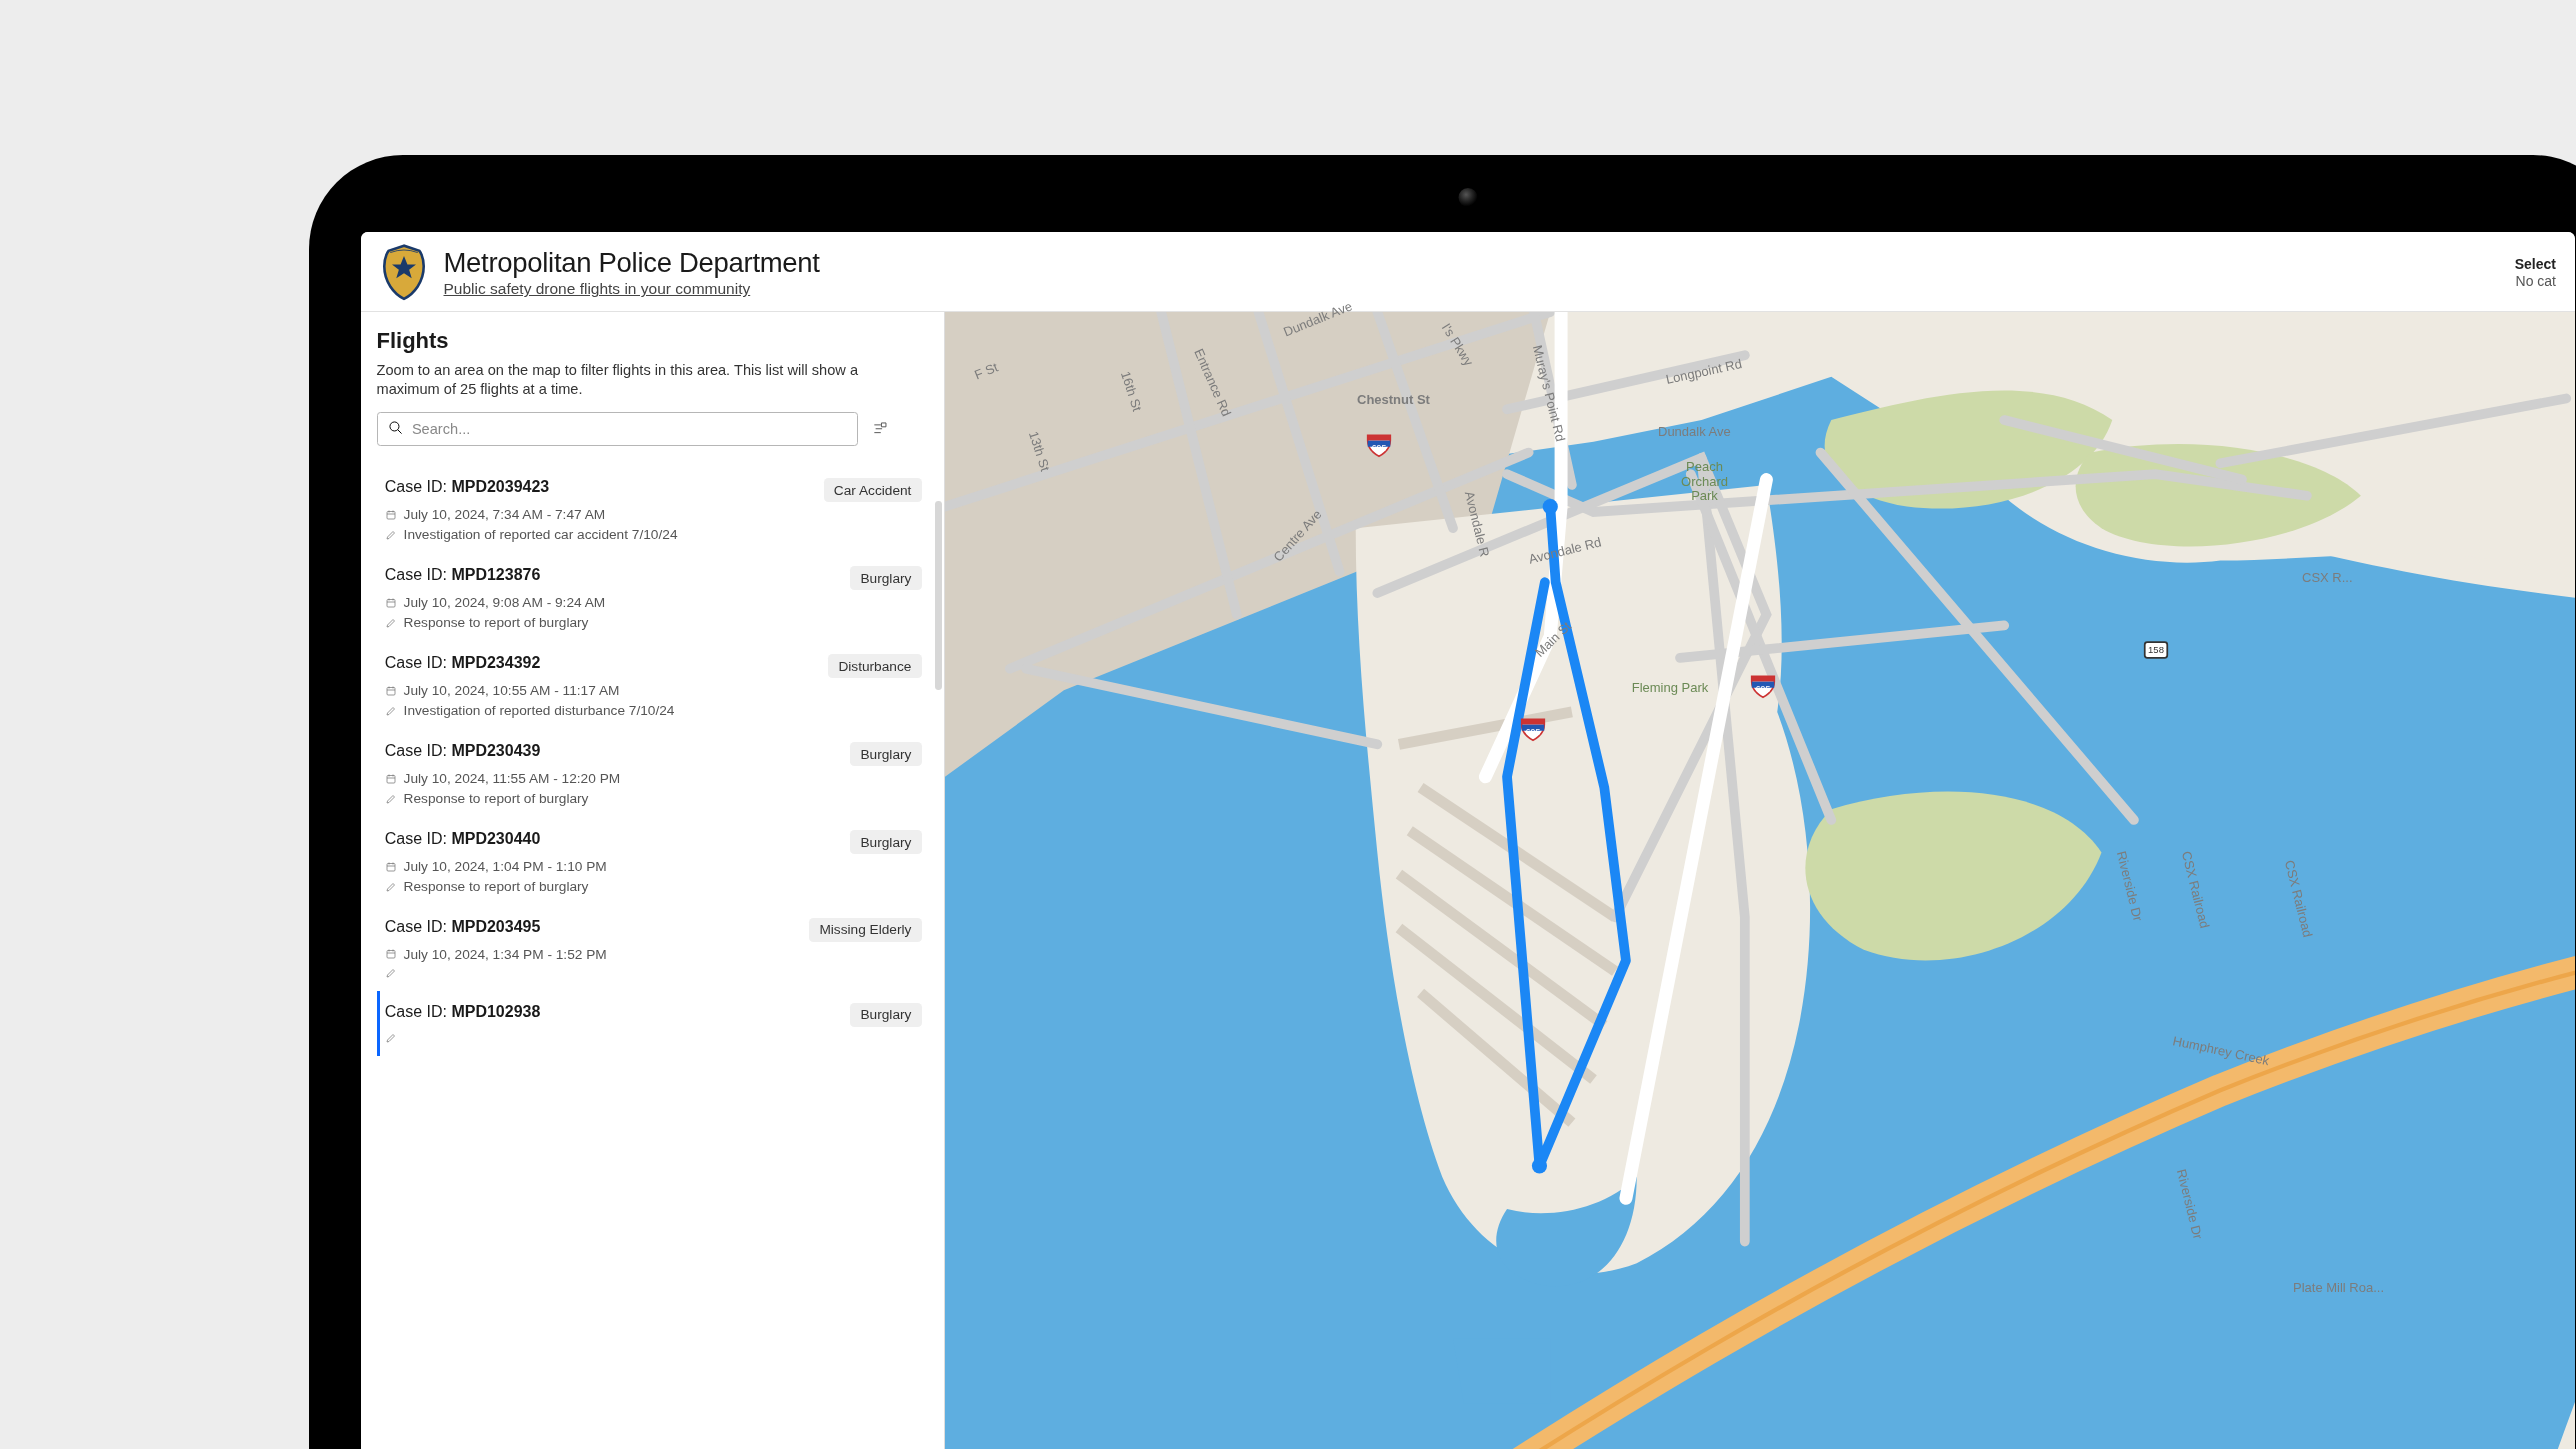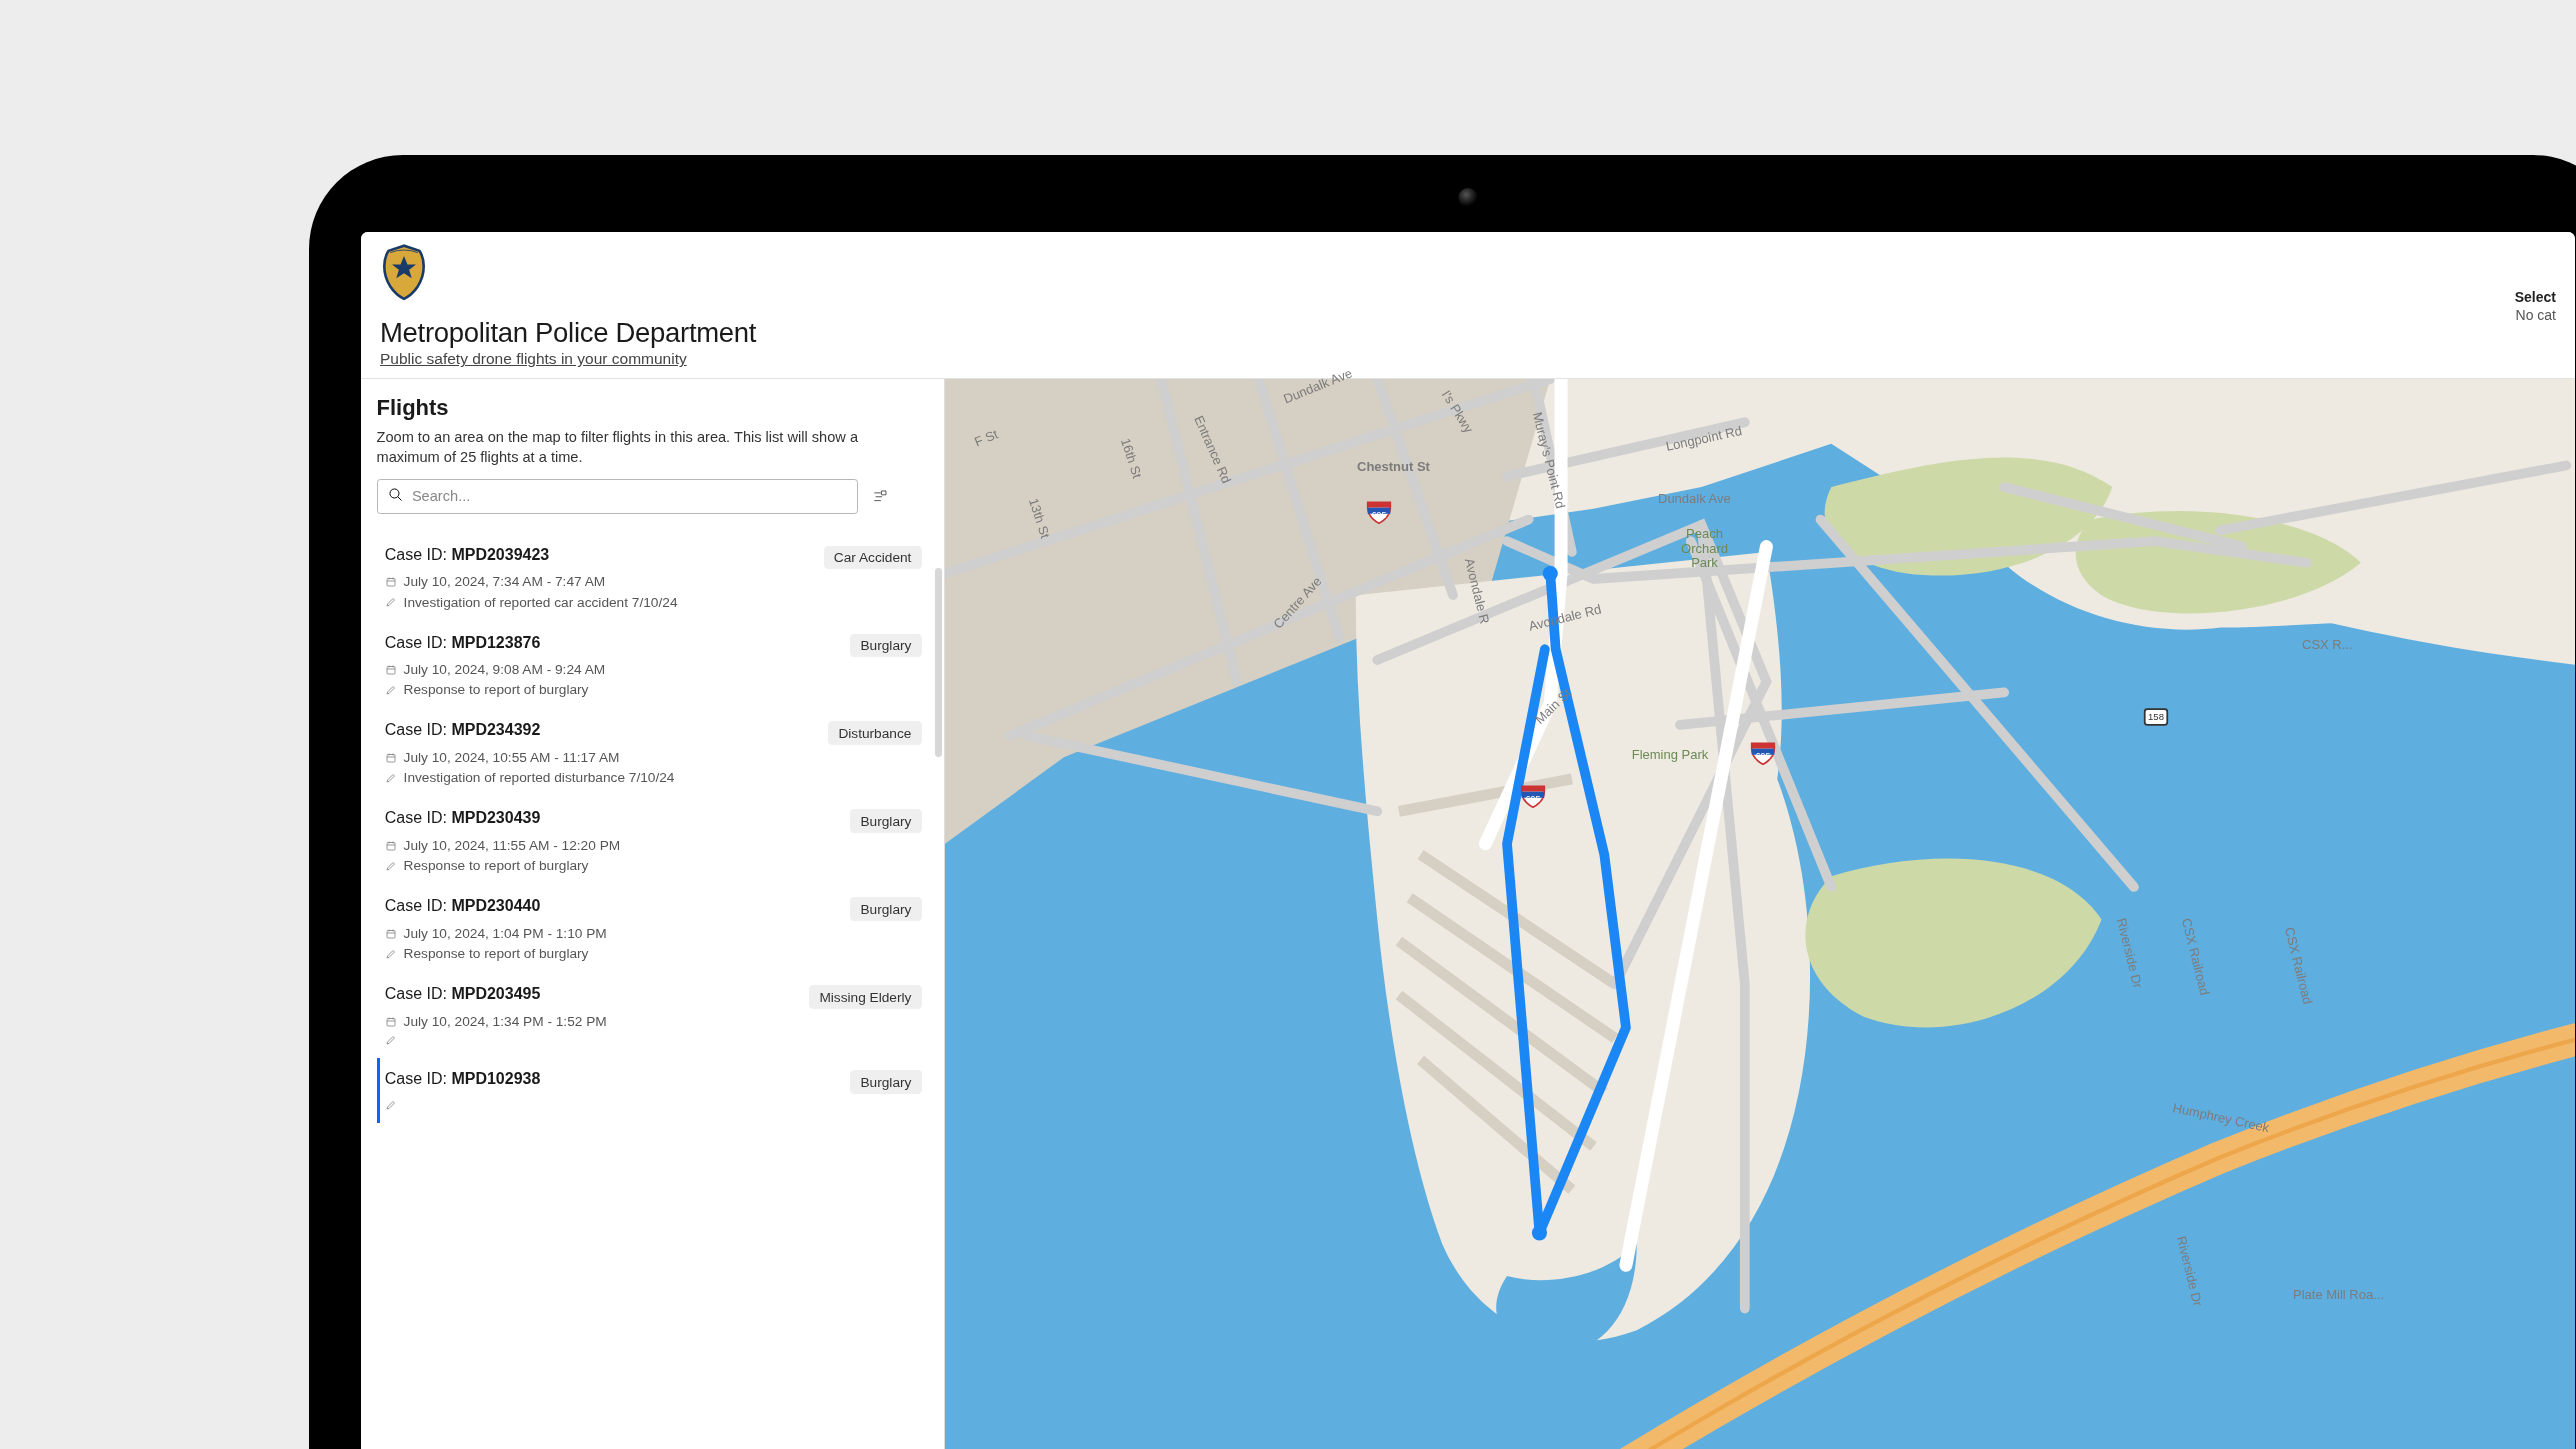--- a/index.html
+++ b/index.html
@@ -48,21 +48,21 @@
 
   
   .header {
     display: flex;
     align-items: center;
     justify-content: space-between;
     padding: 12px 19px 10.3px 19px;
     border-bottom: 0.9px solid #e2e2e2;
     background: #fff;
   }
-  .header-left { display: flex; gap: 15.5px; flex-direction: column; }
+  .header-left { display: flex; align-items: center; gap: 15.5px; }
   .badge {
     width: 48px; height: 57px;
     display:flex; align-items:center; justify-content:center;
   }
   .title-block h1 {
     font-size: 27.5px;
     font-weight: 500;
     color: #1a1a1a;
     letter-spacing: -0.3px;
   }
@@ -544,21 +544,21 @@
           <div class="map-label" style="left:524px; top:172px; transform:rotate(76deg);">Avondale R</div>
           <div class="map-label" style="left:584px; top:240px; transform:rotate(-14deg);">Avondale Rd</div>
           <div class="map-label" style="left:721px; top:60px;  transform:rotate(-12deg);">Longpoint Rd</div>
           <div class="map-label" style="left:713px; top:112px;">Dundalk Ave</div>
           <div class="map-label" style="left:592px; top:335px; transform:rotate(-44deg);">Main St</div>
           <div class="map-label" style="left:1176px;top:532px; transform:rotate(76deg);">Riverside Dr</div>
           <div class="map-label" style="left:1241px;top:532px; transform:rotate(76deg);">CSX Railroad</div>
           <div class="map-label" style="left:1344px;top:541px; transform:rotate(76deg);">CSX Railroad</div>
           <div class="map-label" style="left:1357px;top:258px;">CSX R...</div>
           <div class="map-label" style="left:1228px;top:721px; transform:rotate(12deg);">Humphrey Creek</div>
-          <div class="map-label" style="left:1348px;top:908px;">Plate Mill Roa...</div>
+          <div class="map-label" style="left:1348px;top:968px;">Plate Mill Roa...</div>
           <div class="map-label" style="left:1236px;top:850px; transform:rotate(76deg);">Riverside Dr</div>
           <div class="map-label" style="left:500px; top:4.3px;   transform:rotate(58deg);">I's Pkwy</div>
 
           <div class="parklabel" style="left:721px; top:148px; width:77px;">Peach Orchard Park</div>
           <div class="parklabel" style="left:678px; top:369px; width:94px;">Fleming Park</div>
 
           <div class="shield" style="left:421px; top:120px;">
             <svg viewBox="0 0 30 30">
                 <path d="M2 4 H28 V10 C28 22 15 28 15 28 C15 28 2 22 2 10 Z" fill="#fff" stroke="#c33" stroke-width="2"></path>
                 <rect x="2" y="4" width="26" height="6" fill="#c33"></rect>

